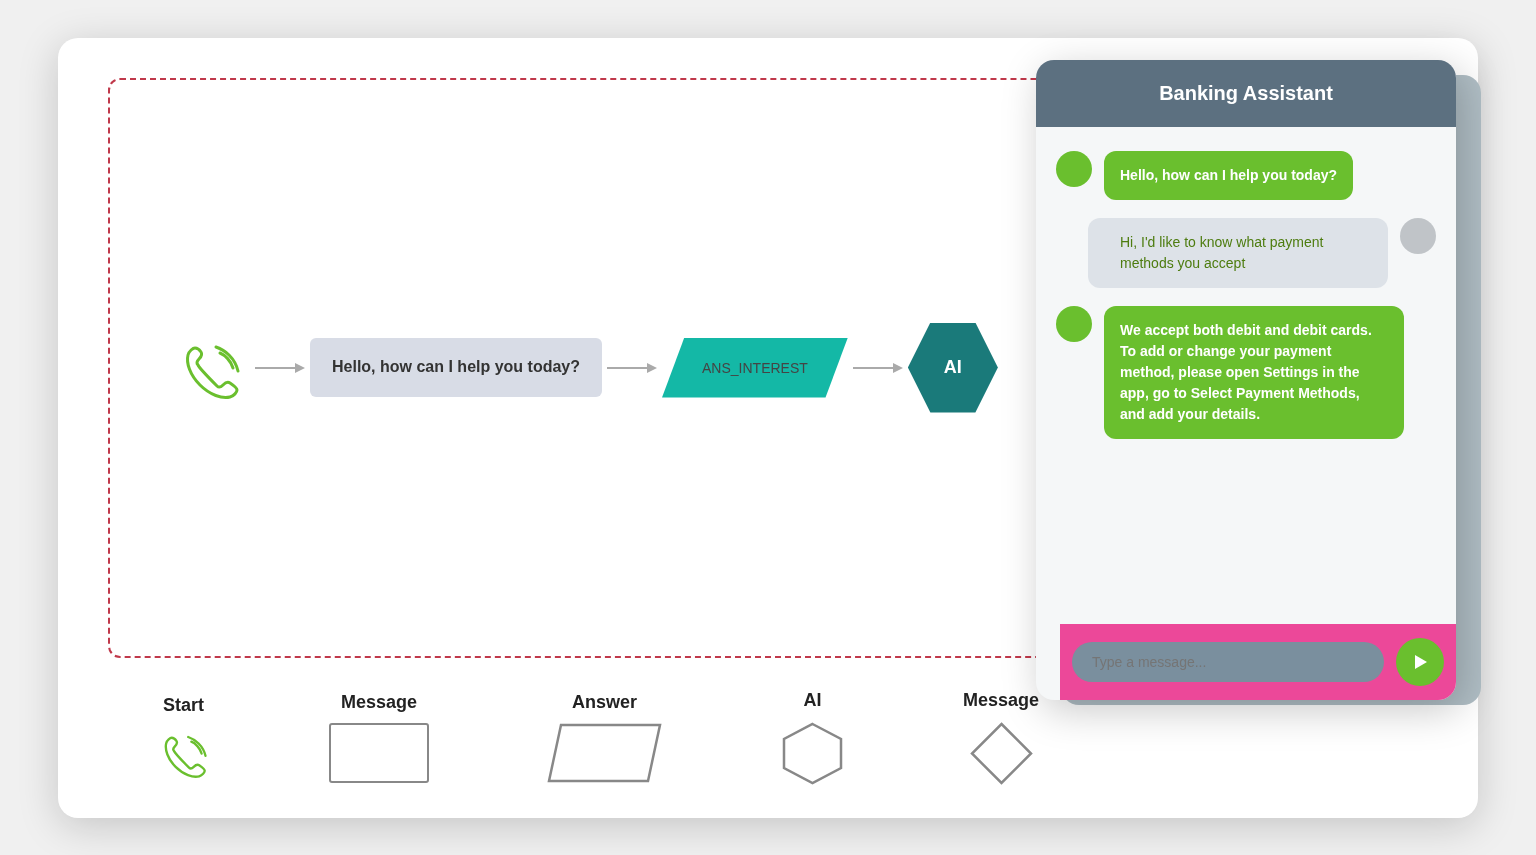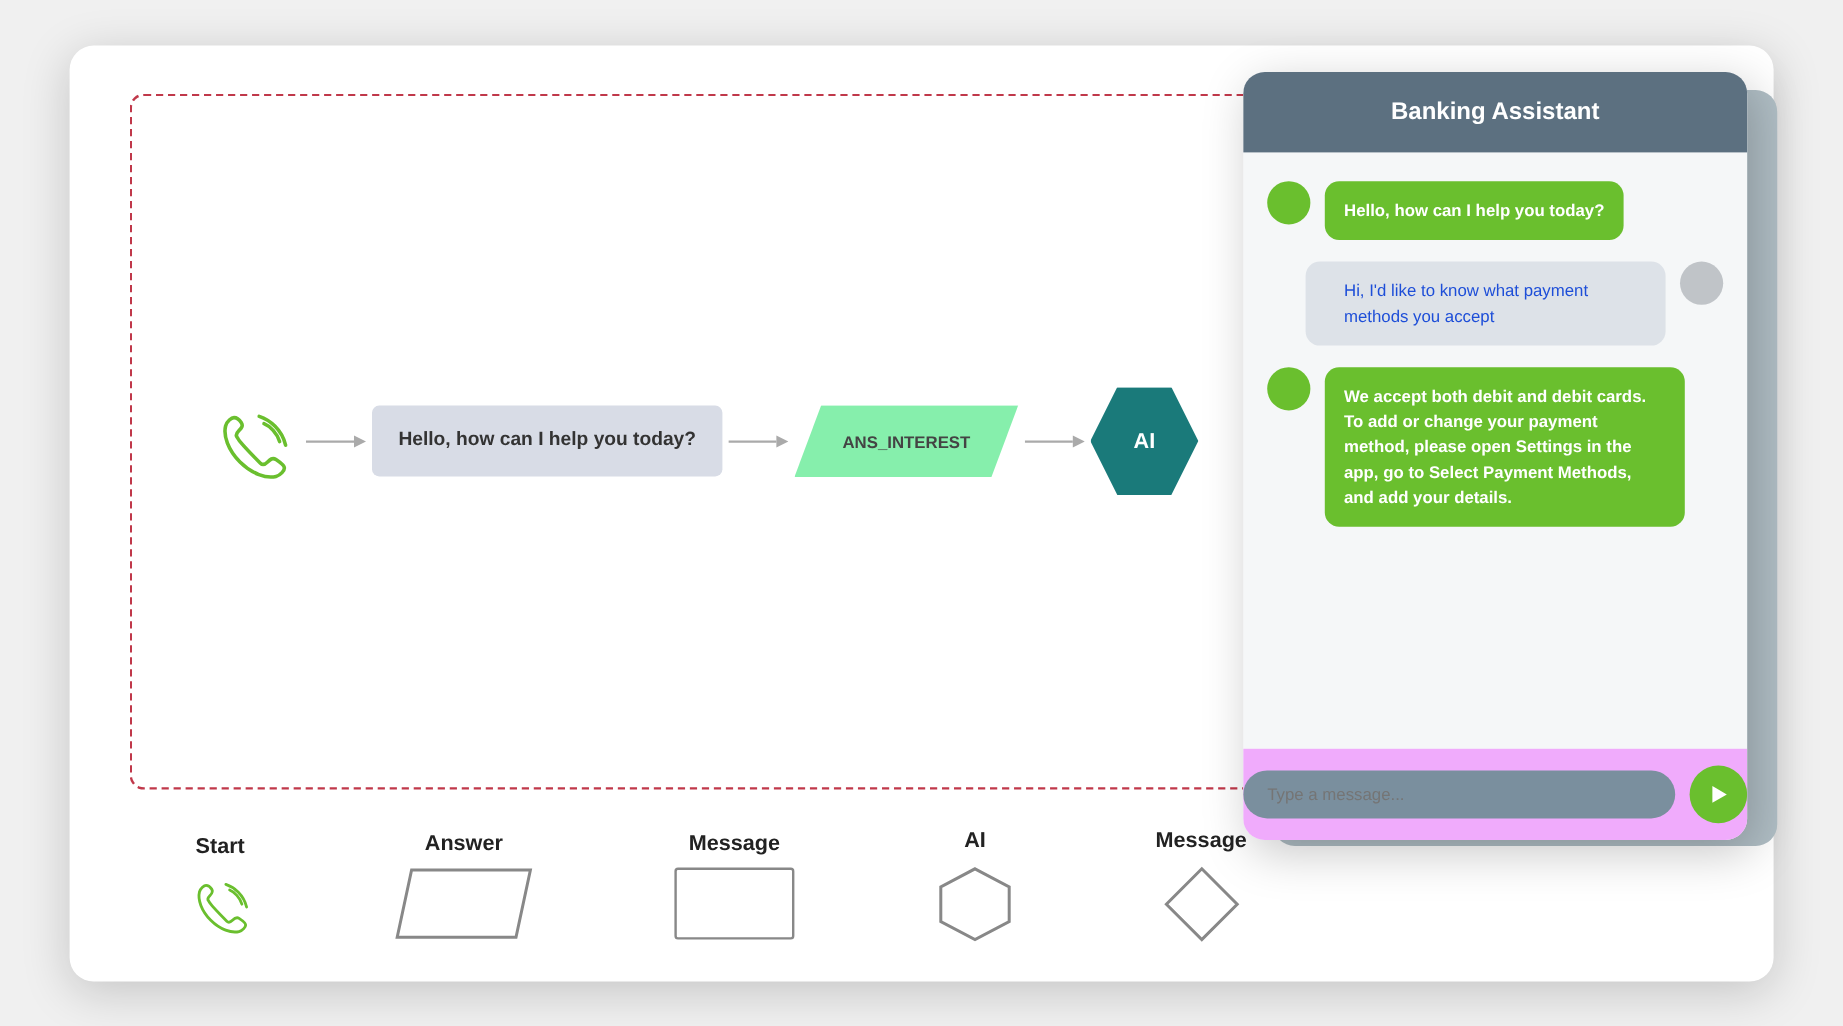--- a/index.html
+++ b/index.html
@@ -98,25 +98,25 @@
       font-weight: 600;
       color: #333;
       text-align: center;
       min-width: 160px;
       flex-shrink: 0;
       line-height: 1.4;
     }
 
     
     .answer-shape {
-      background: #86efac;
+      background: #14b8a6;
       clip-path: polygon(12% 0%, 100% 0%, 88% 100%, 0% 100%);
       padding: 22px 40px;
       font-size: 14px;
-      font-weight: 700;
+      font-weight: 400;
       color: #444;
       flex-shrink: 0;
       min-width: 170px;
       text-align: center;
     }
 
     
     .ai-hexagon {
       width: 90px;
       height: 90px;
@@ -206,30 +206,31 @@
     }
 
     .chat-bubble.green {
       background: #6abf2e;
       color: white;
       font-weight: 600;
     }
 
     .chat-bubble.light {
       background: #dde2e8;
-      color: #1d4ed8;
+      color: #4d7c0f;
       padding-left: 32px;
     }
 
     .chat-input-bar {
-      background: #f0abfc;
-      padding: 14px 0;
+      background: #ec4899;
+      padding: 14px 12px;
       display: flex;
       align-items: center;
       gap: 12px;
+      margin-left: 24px;
     }
 
     .chat-input-field {
       flex: 1;
       background: #7a8f9e;
       border: none;
       border-radius: 30px;
       padding: 12px 20px;
       color: white;
       font-size: 14px;
@@ -379,29 +380,29 @@
     <div class="legend-item">
       <span class="legend-label">Start</span>
       <svg width="55" height="55" viewBox="0 0 70 70" class="phone-svg">
         <path d="M20 15 C18 15 14 18 13 22 C11 30 15 42 25 52 C35 62 47 66 55 64 C59 63 62 59 62 57 C62 55 58 52 55 50 C52 48 50 50 48 52 C46 54 44 55 42 53 C38 49 25 36 23 32 C21 30 22 28 24 26 C26 24 28 22 26 19 C24 16 22 15 20 15Z" stroke="#6abf2e" stroke-width="3" fill="none"></path>
         <path d="M45 20 C50 22 56 28 58 35" stroke="#6abf2e" stroke-width="3" fill="none" stroke-linecap="round"></path>
         <path d="M41 14 C50 17 60 25 63 38" stroke="#6abf2e" stroke-width="3" fill="none" stroke-linecap="round"></path>
       </svg>
     </div>
 
     <div class="legend-item">
+      <span class="legend-label">Message</span>
+      <div class="legend-message-rect"></div>
+    </div>
+
+    <div class="legend-item">
       <span class="legend-label">Answer</span>
       <svg width="115" height="60" viewBox="0 0 115 60">
         <polygon points="14,2 113,2 101,58 2,58" fill="none" stroke="#888" stroke-width="2.5"></polygon>
       </svg>
-    </div>
-
-    <div class="legend-item">
-      <span class="legend-label">Message</span>
-      <div class="legend-message-rect"></div>
     </div>
 
     <div class="legend-item">
       <span class="legend-label">AI</span>
       <svg width="65" height="65" viewBox="0 0 65 65">
         <polygon points="32.5,3 61,18 61,47 32.5,62 4,47 4,18" fill="none" stroke="#888" stroke-width="2.5"></polygon>
       </svg>
     </div>
 
     <div class="legend-item">

